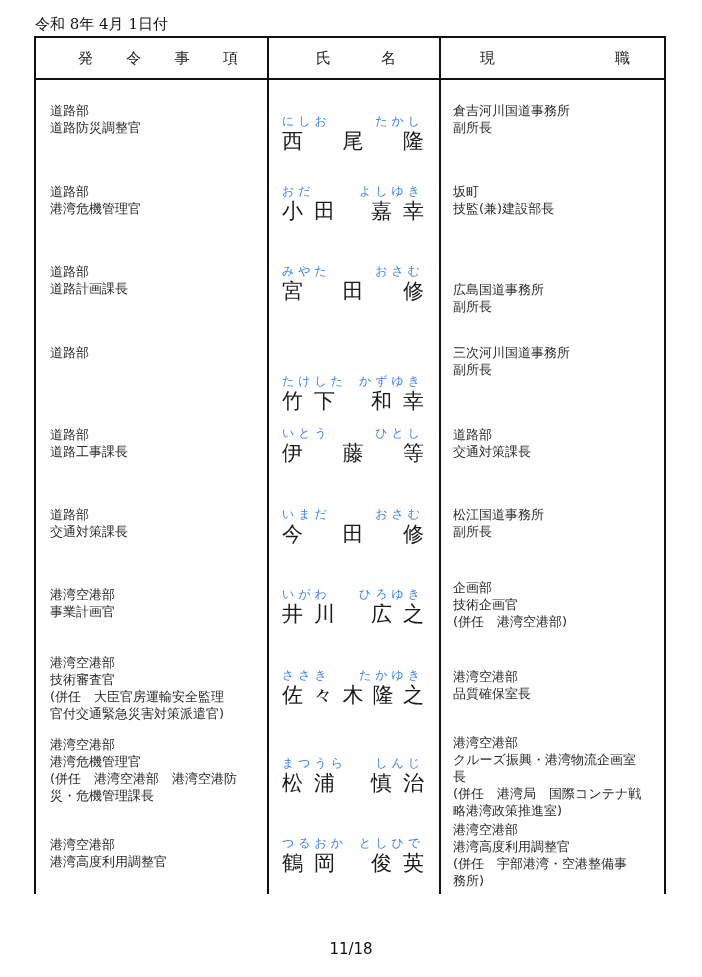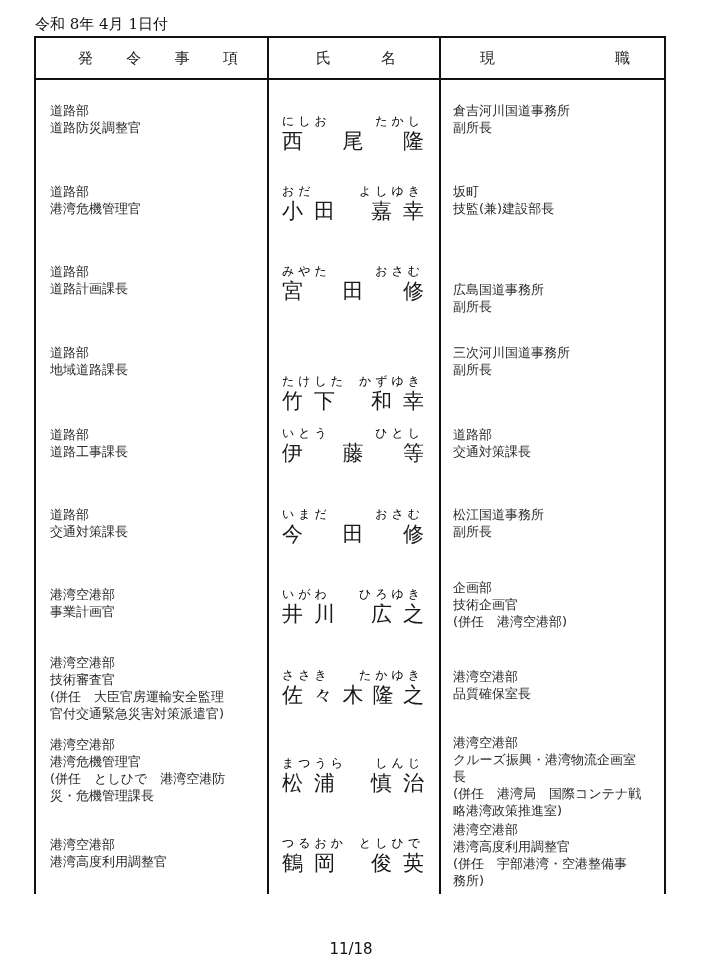--- a/index.html
+++ b/index.html
@@ -28,21 +28,21 @@
     .row { position: absolute; left: 0; width: 632px; }
     .cell-post {
       position: absolute; left: 16px; width: 220px;
       font-size: 13px; line-height: 17px; color: #2a2a2a;
     }
     .cell-name {
       position: absolute; left: 248px; width: 142px;
     }
     .kana {
       display: flex; justify-content: space-between;
-      font-size: 12px; line-height: 14px; color: #000000;
+      font-size: 12px; line-height: 14px; color: #3b82f6;
       font-family: Liberation Sans, sans-serif;
     }
     .kanji {
       display: flex; justify-content: space-between;
       font-size: 21px; line-height: 26px; color: #1a1a1a;
       font-family: "DejaVu Serif", "Liberation Serif", serif;
     }
     .cell-cur {
       position: absolute; left: 419px; width: 210px;
       font-size: 13px; line-height: 17px; color: #2a2a2a;
@@ -142,21 +142,20 @@
           </div>
         </div>
         <div class="cell-cur" style="top: 245px;">
           <div>広島国道事務所</div>
           <div>副所長</div>
         </div>
       </div>
       <div class="row" style="top: 0px;">
         <div class="cell-post" style="top: 308px;">
           <div>道路部</div>
-          <div>地域道路課長</div>
         </div>
         <div class="cell-name" style="top: 326px; margin-top: 12px;">
           <div class="kana">
             <span style="letter-spacing: 4px;">たけした</span>
             <span style="letter-spacing: 4px;">かずゆき</span>
           </div>
           <div class="kanji">
             <span>竹</span>
             <span>下</span>
             <span style="width: 14px;"></span>
@@ -257,21 +256,21 @@
         </div>
         <div class="cell-cur" style="top: 632px;">
           <div>港湾空港部</div>
           <div>品質確保室長</div>
         </div>
       </div>
       <div class="row" style="top: 0px;">
         <div class="cell-post" style="top: 700px;">
           <div>港湾空港部</div>
           <div>港湾危機管理官</div>
-          <div>(併任　としひで　港湾空港防</div>
+          <div>(併任　港湾空港部　港湾空港防</div>
           <div>災・危機管理課長</div>
         </div>
         <div class="cell-name" style="top: 720px;">
           <div class="kana">
             <span style="letter-spacing: 4px;">まつうら</span>
             <span style="letter-spacing: 4px;">しんじ</span>
           </div>
           <div class="kanji">
             <span>松</span>
             <span>浦</span>

